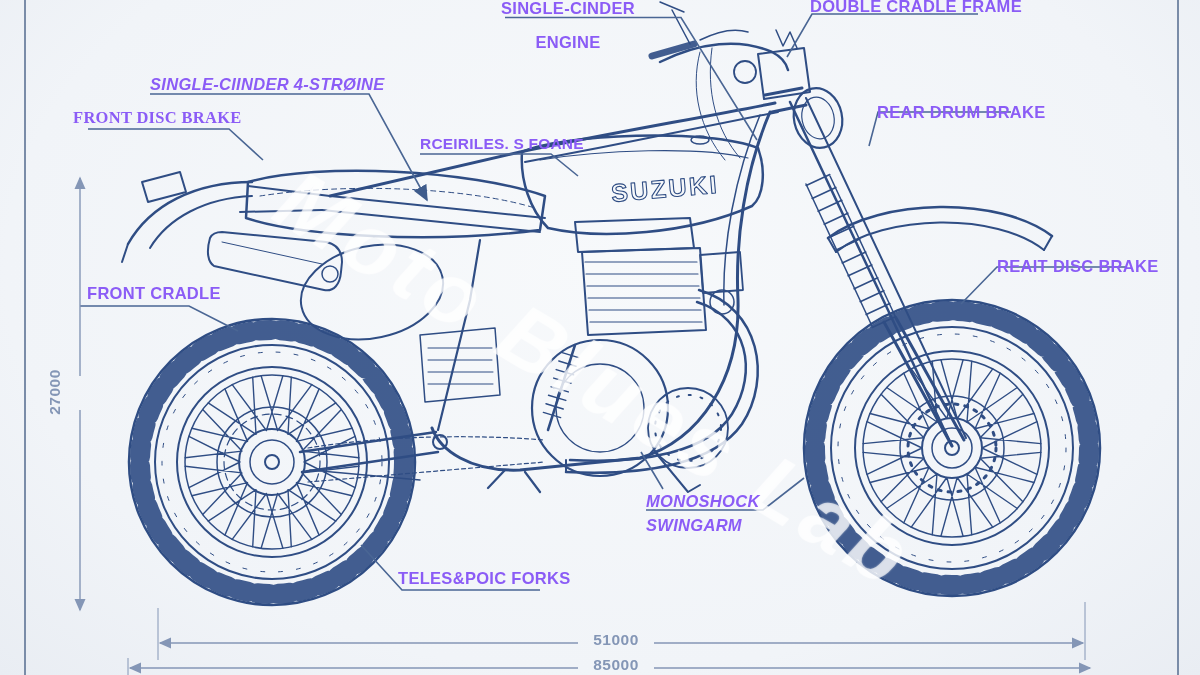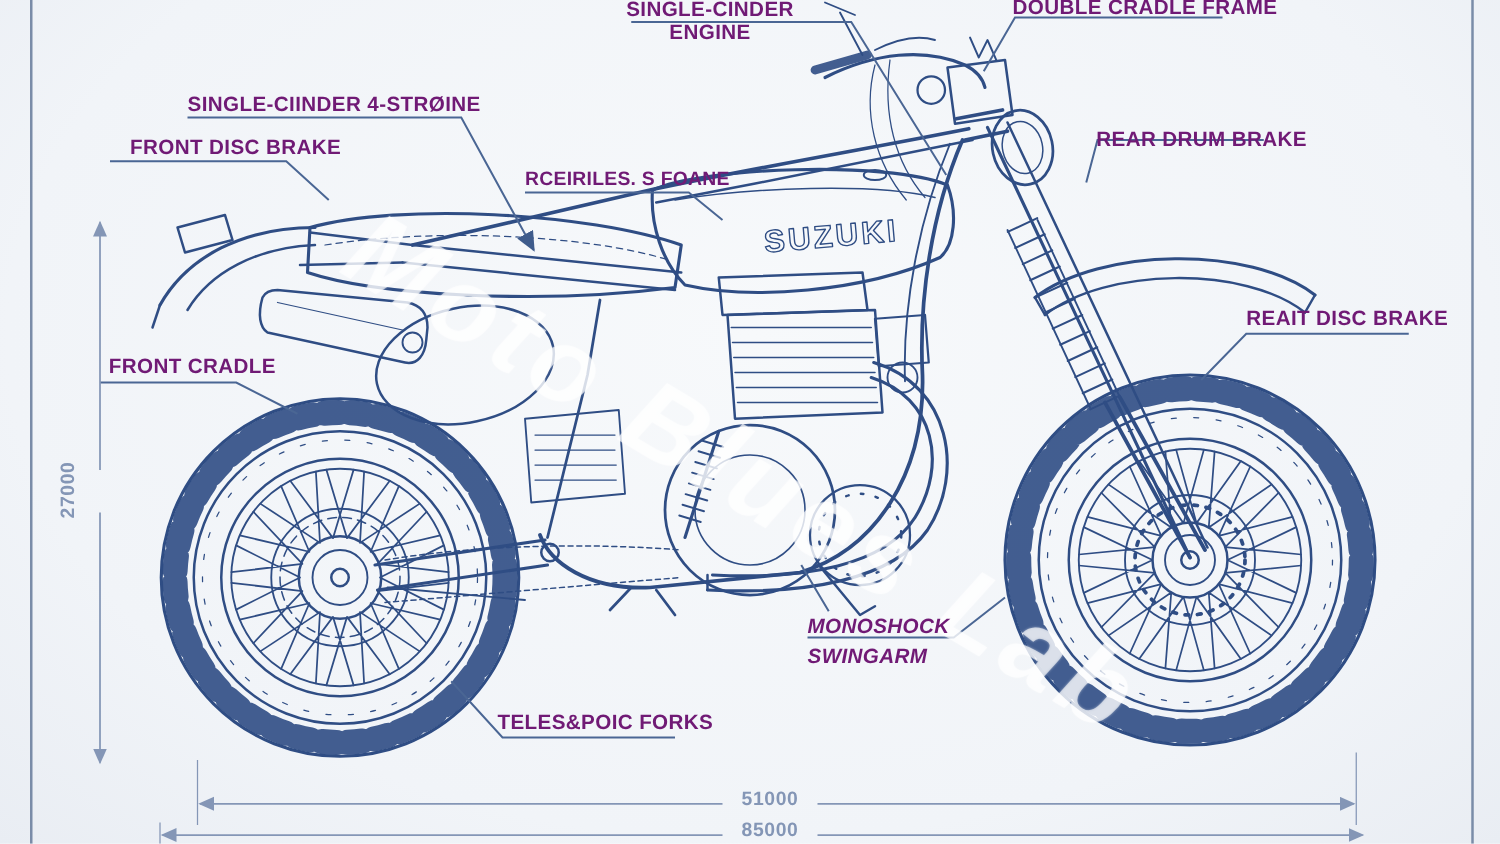--- a/index.html
+++ b/index.html
@@ -3,21 +3,21 @@
 <meta charset="utf-8">
 <style>
   html,body{margin:0;padding:0;}
   body{
     width:1200px;height:675px;position:relative;overflow:hidden;
     background:radial-gradient(ellipse at 50% 40%, #f7f9fb 0%, #f1f4f8 70%, #e9edf3 100%);
     font-family:"Liberation Sans", sans-serif;
   }
   svg.sheet{position:absolute;left:0;top:0;z-index:1;}
   .lbl{
-    position:absolute;z-index:3;color:#701a75;font-size:16.5px;font-weight:700;
+    position:absolute;z-index:3;color:#8b5cf6;font-size:16.5px;font-weight:700;
     letter-spacing:.3px;white-space:nowrap;line-height:18px;
   }
   .lbl.small{font-size:15.5px;letter-spacing:.2px;}
   .lbl.center{text-align:center;}
   .lbl span{display:block;}
   .dim{
     position:absolute;z-index:3;color:#8496b6;font-size:15.5px;font-weight:600;
     letter-spacing:.5px;text-align:center;white-space:nowrap;
   }
   .dim.vert{transform:rotate(-90deg);transform-origin:center center;}
@@ -195,38 +195,38 @@
     <path d="M578,668 L130,668" marker-end="url(#ma)"></path>
     <path d="M654,668 L1090,668" marker-end="url(#ma)"></path>
     <path d="M158,608 V660 M1085,602 V660 M128,658 V675" stroke-width="1"></path>
   </g>
 </svg>
 
 <div class="watermark">Moto Blues Lab</div>
 
 <div class="lbl center" style="left:498px;top:-1px;width:140px;">
   <span>SINGLE-CINDER</span>
-  <span style="margin-top:0;">ENGINE</span>
+  <span style="margin-top:16px;">ENGINE</span>
 </div>
 <div class="lbl" style="left:810px;top:-3px;">
   <span>DOUBLE CRADLE FRAME</span>
 </div>
-<div class="lbl" style="left:150px;top:75px;">
+<div class="lbl" style="left:150px;top:75px;font-style:italic;">
   <span>SINGLE-CIINDER 4-STRØINE</span>
 </div>
-<div class="lbl" style="left:104px;top:109px;">
+<div class="lbl" style="left:73px;top:109px;font-family:Liberation Serif, serif;">
   <span>FRONT DISC BRAKE</span>
 </div>
 <div class="lbl small" style="left:420px;top:135px;">
   <span>RCEIRILES. S FOANE</span>
 </div>
 <div class="lbl" style="left:877px;top:92px;margin-top:11px;">
   <span>REAR DRUM BRAKE</span>
 </div>
-<div class="lbl" style="left:997px;top:246px;text-align:right;">
+<div class="lbl" style="left:997px;top:257px;text-align:right;">
   <span>REAIT DISC BRAKE</span>
 </div>
 <div class="lbl" style="left:87px;top:284px;">
   <span>FRONT CRADLE</span>
 </div>
 <div class="lbl" style="left:646px;top:489px;line-height:24px;font-style:italic;">
   <span>MONOSHOCK</span>
   <span>SWINGARM</span>
 </div>
 <div class="lbl" style="left:398px;top:569px;">

